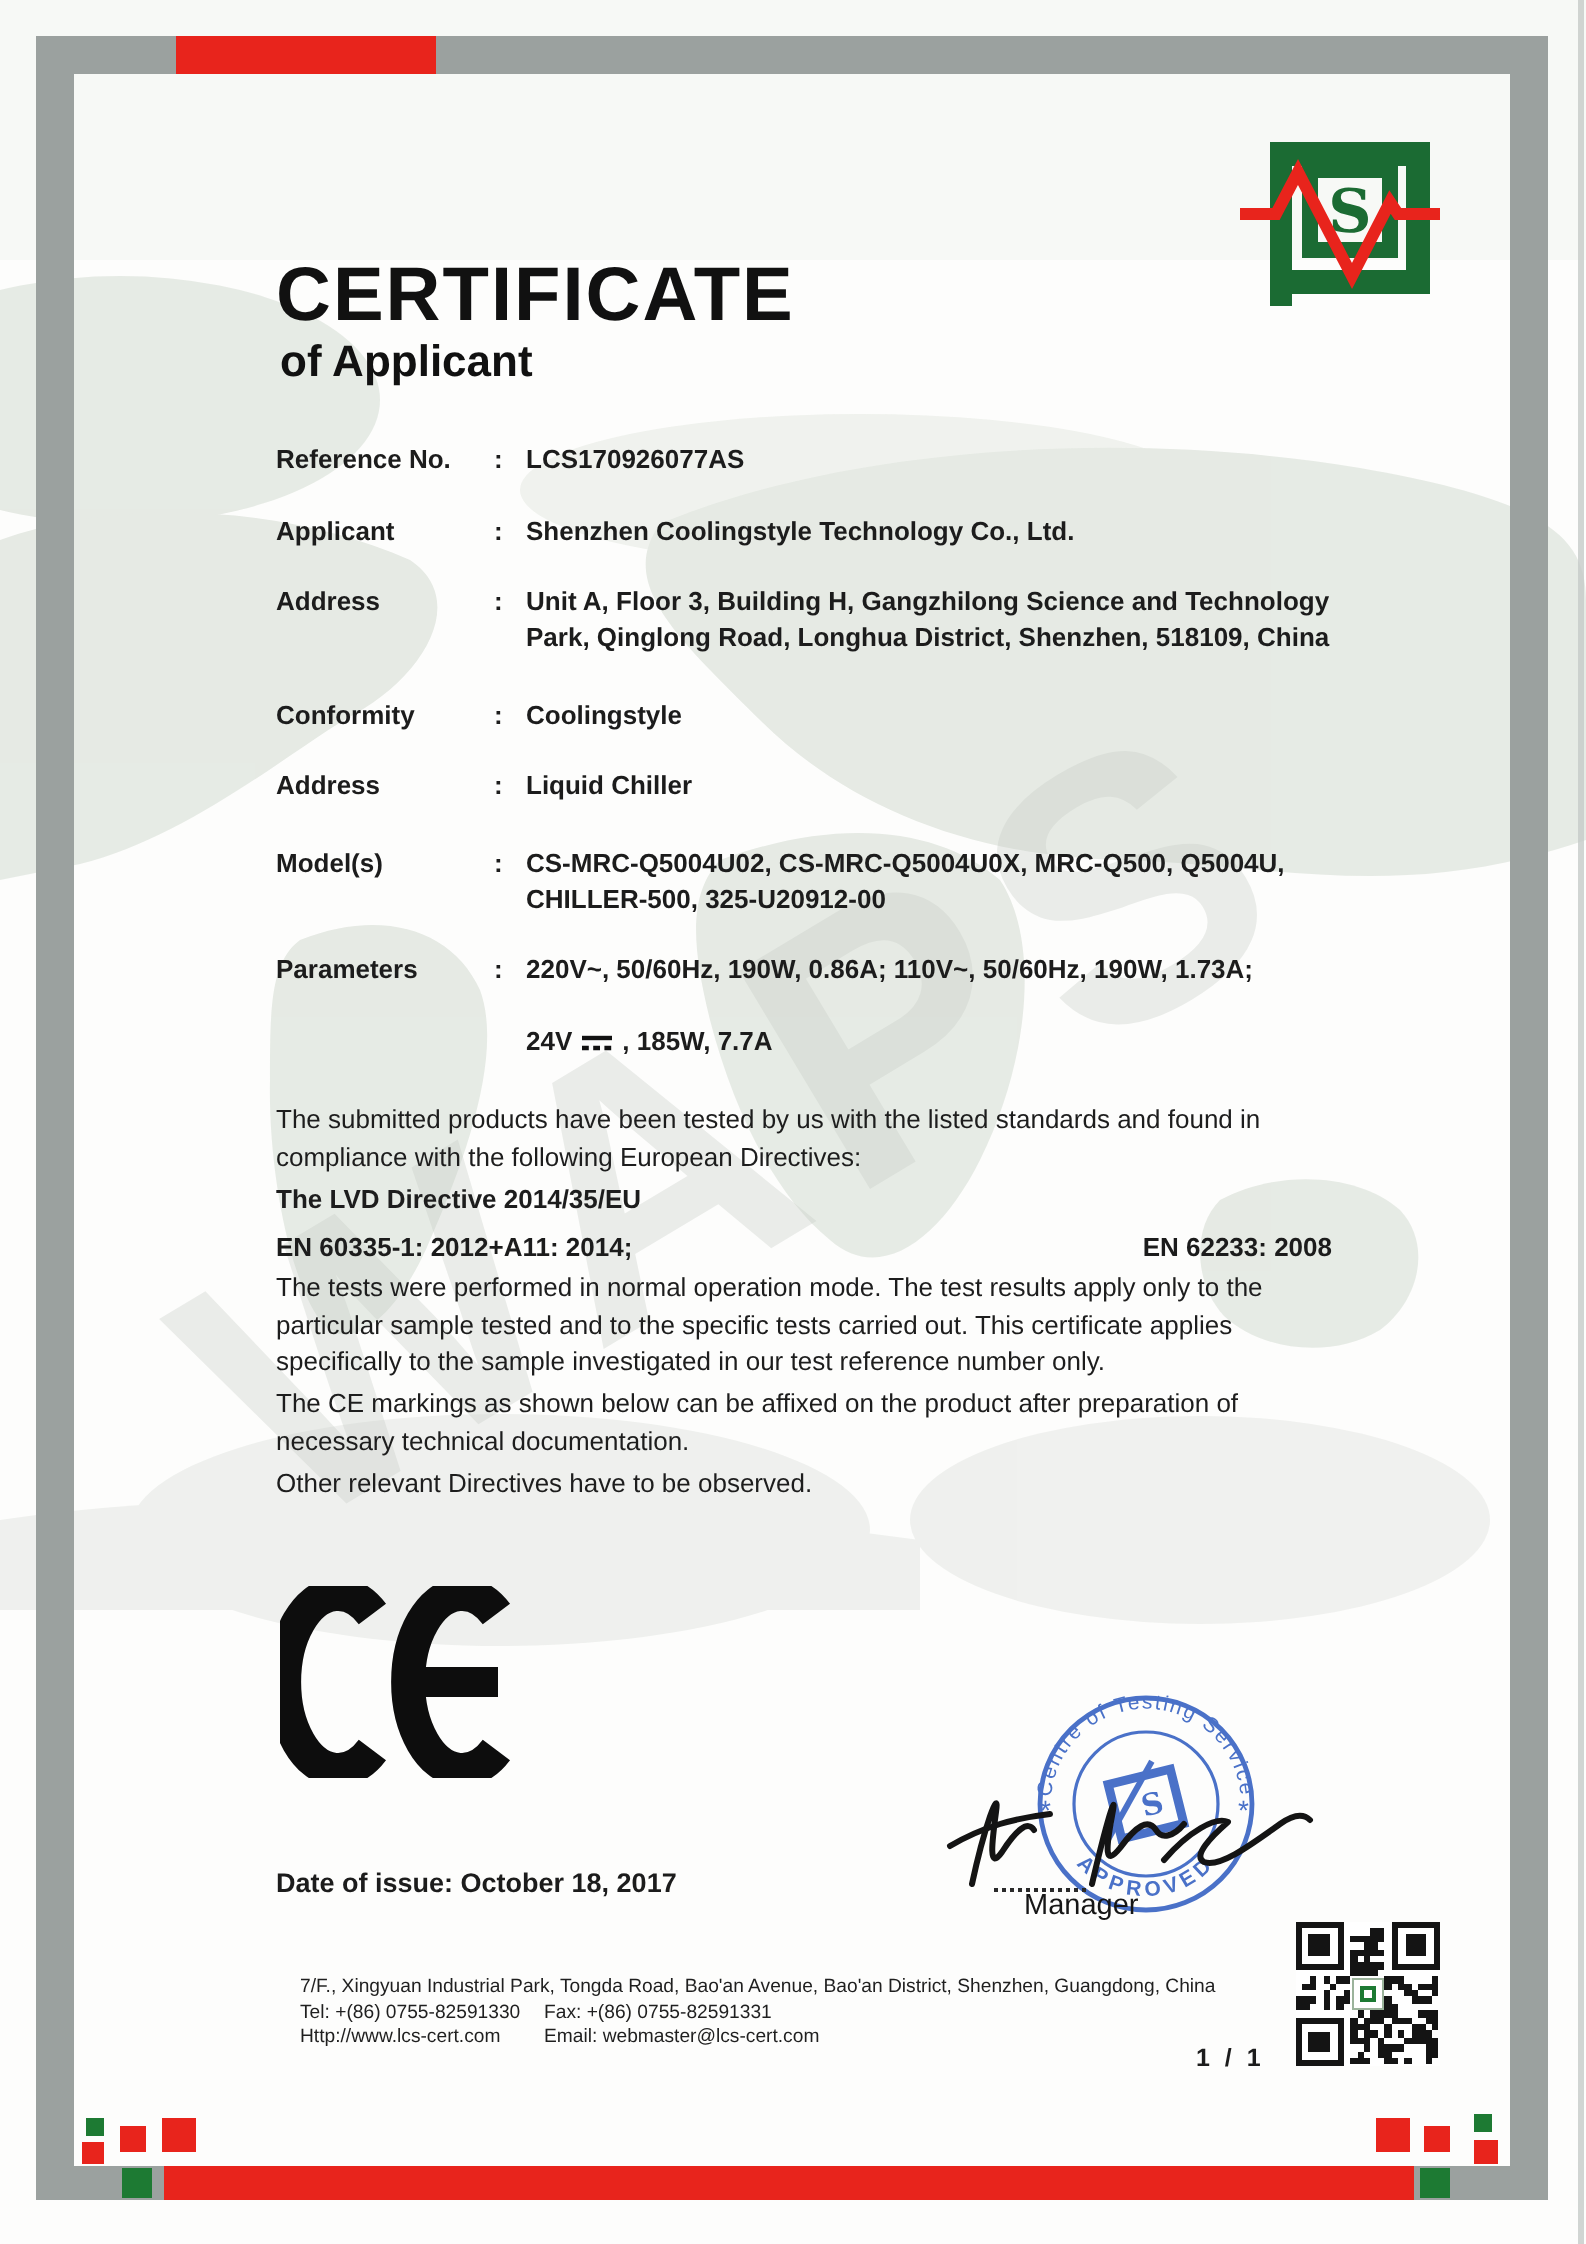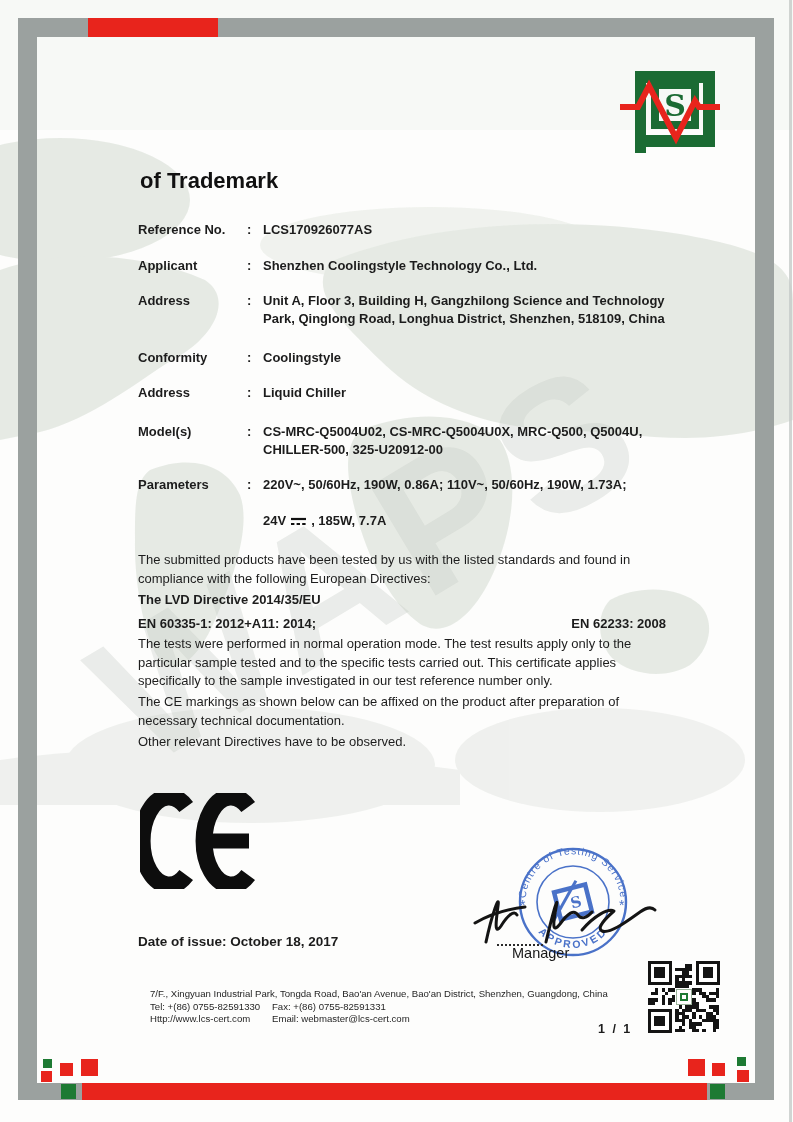--- a/index.html
+++ b/index.html
@@ -102,21 +102,22 @@
         <rect x="17" y="7" width="11" height="82"></rect>
         <rect x="17" y="71" width="80" height="12"></rect>
         <rect x="20" y="7" width="77" height="12"></rect>
         <rect x="85" y="7" width="12" height="70"></rect>
       </g>
       <rect x="37" y="21" width="40" height="40" fill="none" stroke="#1b6b33" stroke-width="8"></rect>
       <text x="57" y="52" text-anchor="middle" font-family="DejaVu Serif, serif" font-weight="bold" font-size="30" fill="#1b6b33">S</text>
       <polyline points="2,43 20,43 31,22 58,74 77,37 81,43 102,43" fill="none" stroke="#e8241c" stroke-width="6" stroke-linejoin="miter"></polyline>
     </svg>
 
-    <div class="abs title-sub">of Trademark</div>
+    <div class="abs title-main">CERTIFICATE</div>
+    <div class="abs title-sub">of Applicant</div>
 
     <div class="abs field-row" style="top:221px;">
       <span class="f-label">Reference No.</span>
       <span class="f-colon">:</span>
       <span class="f-value">LCS170926077AS</span>
     </div>
     <div class="abs field-row" style="top:257px;">
       <span class="f-label">Applicant</span>
       <span class="f-colon">:</span>
       <span class="f-value">Shenzhen Coolingstyle Technology Co., Ltd.</span>

